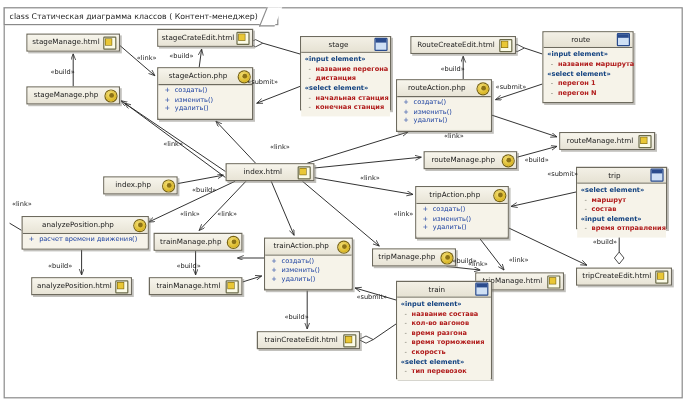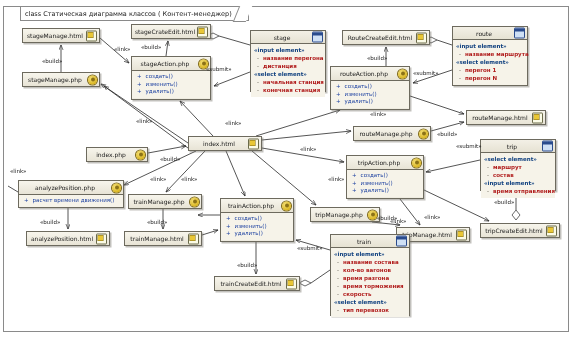--- a/index.html
+++ b/index.html
@@ -1,19 +1,19 @@
 <!DOCTYPE html>
 <html><head>
 <meta charset="utf-8">
 <style>
   html,body{margin:0;padding:0;background:#ffffff;}
   body{font-family:"DejaVu Sans","Liberation Sans",sans-serif;}
   #canvas{position:relative;width:577px;height:338px;background:#fff;overflow:hidden;}
   #frame{position:absolute;left:3px;top:6px;width:566px;height:326px;border:1px solid #8a8a8a;background:#fff;box-sizing:border-box;}
-  #frame-tab{position:absolute;left:20px;top:6px;height:15px;border:1px solid #8a8a8a;border-bottom:1px solid #8a8a8a;background:#fff;
+  #frame-tab{position:absolute;left:3px;top:6px;height:15px;border:1px solid #8a8a8a;border-bottom:1px solid #8a8a8a;background:#fff;
      padding:1px 16px 1px 4px;font-size:6.5px;color:#1a1a1a;white-space:nowrap;line-height:13px;box-sizing:border-box;}
   #frame-tab:after{content:"";position:absolute;right:-1px;top:-1px;width:13px;height:16px;background:#fff;
      border-left:1px solid #8a8a8a;transform:skewX(-22deg);border-bottom:1px solid #8a8a8a;box-sizing:border-box;}
   .tabtxt{position:relative;z-index:2;}
 
   svg#wires{position:absolute;left:0;top:0;width:577px;height:338px;pointer-events:none;}
 
   .node{position:absolute;box-sizing:border-box;border:1px solid #6d6a5e;background:#efece1;
         box-shadow:1.5px 1.5px 0 rgba(120,118,108,.45);}
   .node .hdr{position:relative;display:flex;align-items:center;justify-content:center;

